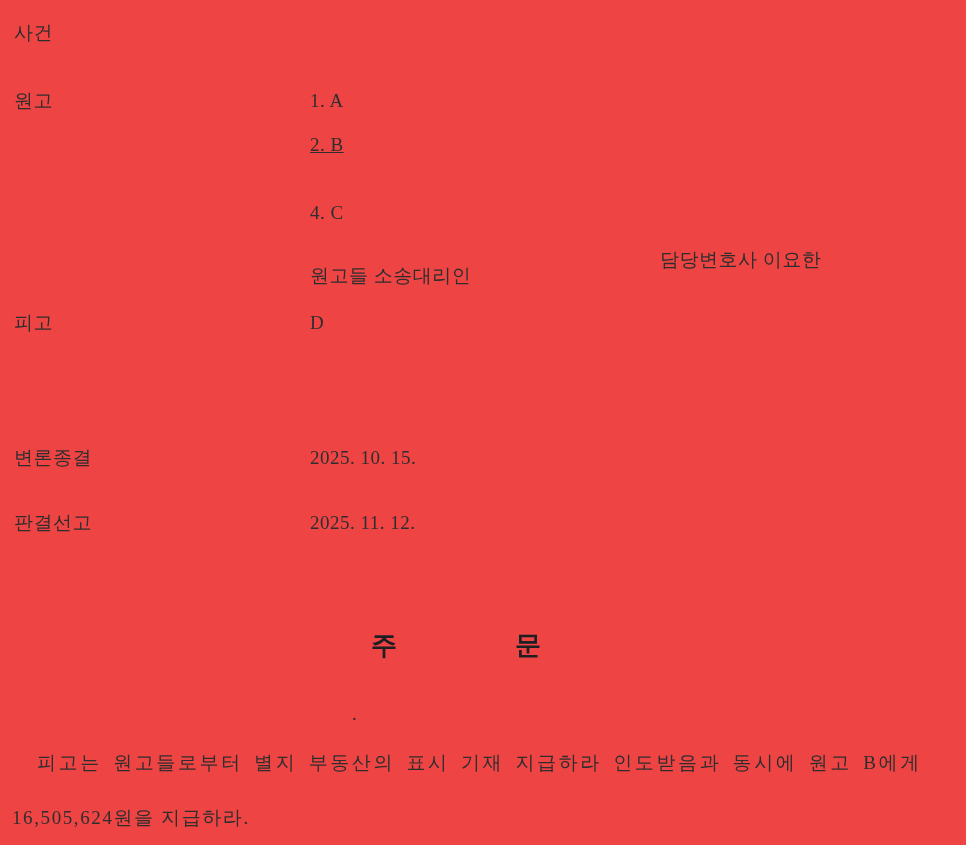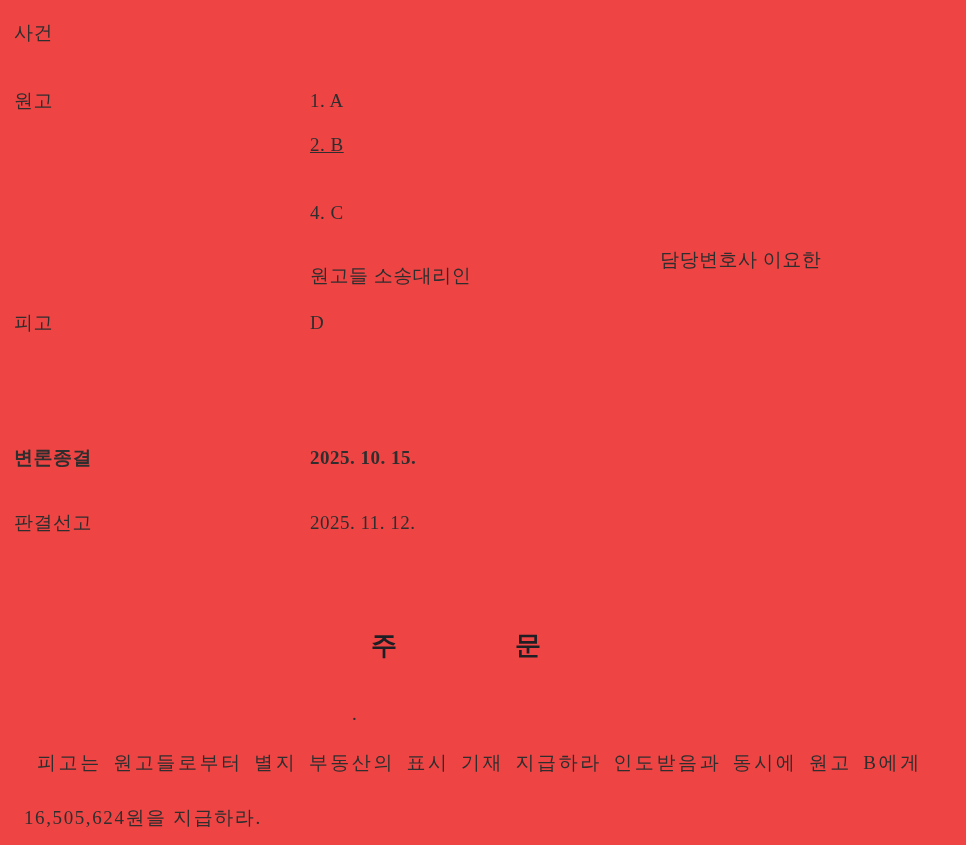--- a/index.html
+++ b/index.html
@@ -21,21 +21,21 @@
     font-size: 19px;
     line-height: 1.15;
     white-space: pre;
     letter-spacing: 0.5px;
   }
   
   .lbl       { left: 14px; }
   .case-row      { top: 22px; }
   .plaintiff-row { top: 90px; }
   .defendant-row { top: 312px; }
-  .hearing-row   { top: 447px; font-weight: bold; }
+  .hearing-row   { top: 447px; }
   .judgment-row  { top: 512px; }
 
   
   .val { left: 310px; }
 
   .case-title   { left: 473px; top: 22px; letter-spacing: 1px; }
   .plaintiff-2  { top: 134px; text-decoration: underline; }
   .plaintiff-3  { top: 202px; }
   .counsel-lbl  { left: 310px; top: 249px; margin-top: 16px; }
   .counsel-val  { left: 660px; top: 249px; }
@@ -60,21 +60,20 @@
   .order-line1 {
     left: 37px;
     top: 752px;
     letter-spacing: 2.6px;
     word-spacing: 4px;
   }
   .order-line2 {
     left: 12px;
     top: 807px;
     letter-spacing: 1.6px;
-    margin-left: 12px;
   }
 </style>
 </head>
 <body>
 
 <div class="page">
 
   <div class="txt lbl case-row">사건</div>
 
   <div class="txt lbl plaintiff-row">원고</div>

